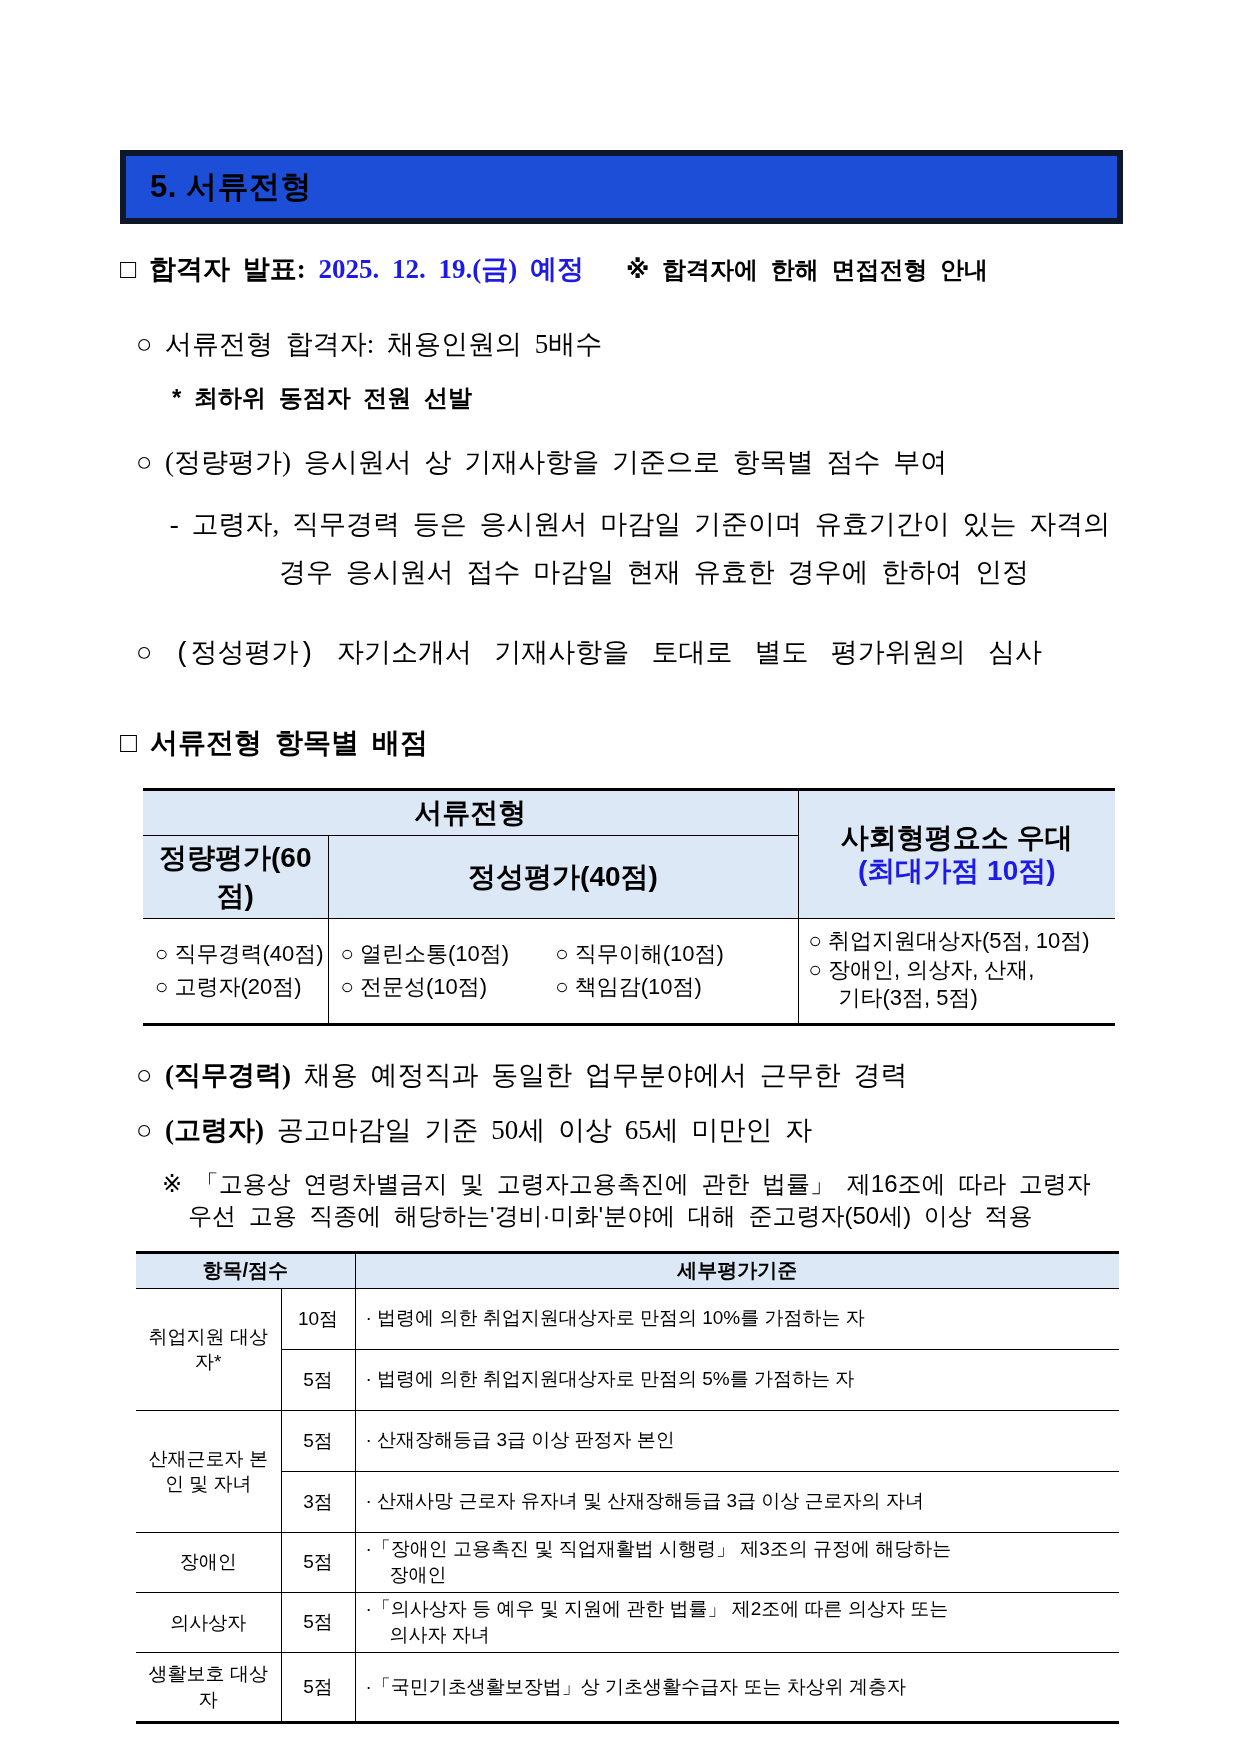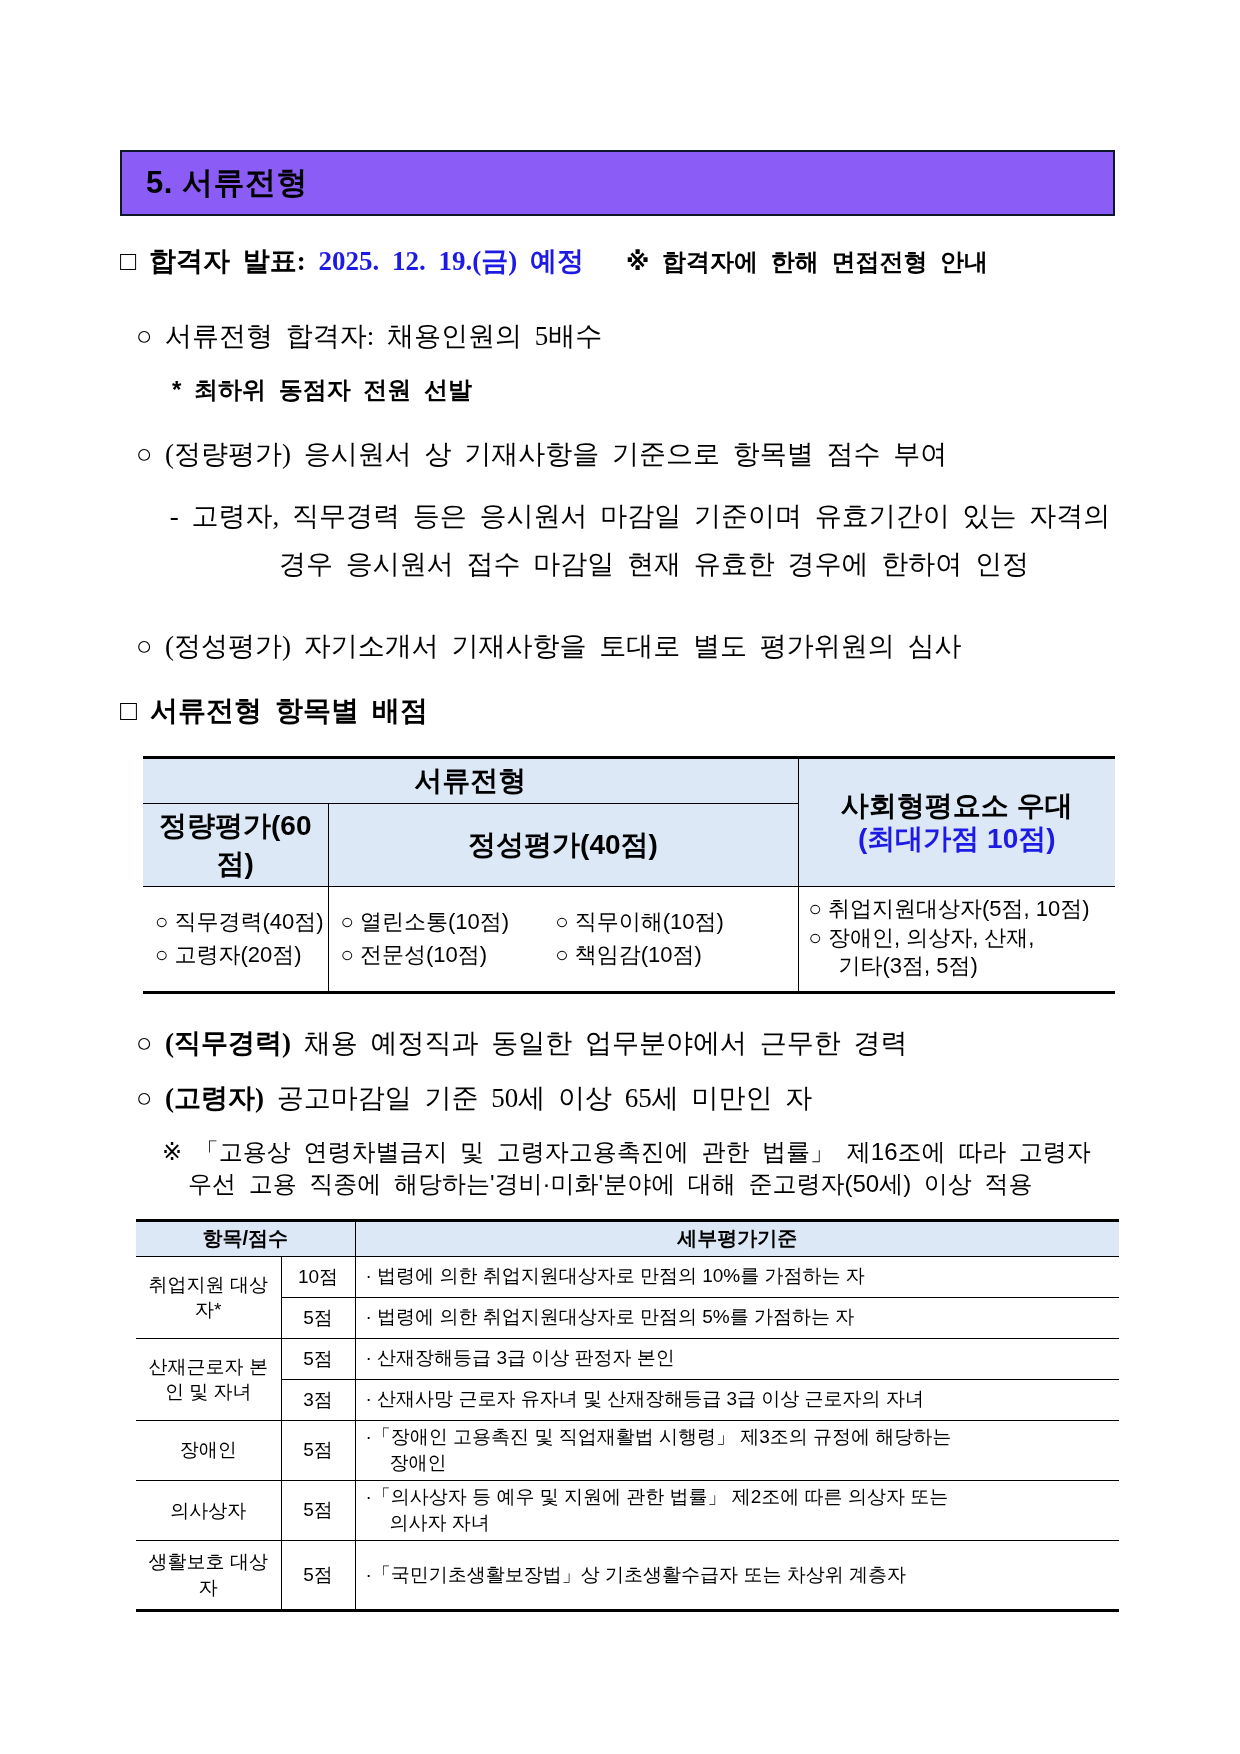--- a/index.html
+++ b/index.html
@@ -5,21 +5,21 @@
   html,body{margin:0;padding:0;background:#ffffff;}
   .page{
     width:1240px;height:1754px;background:#ffffff;color:#000;
     font-family:"Liberation Serif","DejaVu Serif",serif;
     position:relative;overflow:hidden;
   }
   .content{padding:150px 118px 0 120px;}
 
   
   .title-bar{
-    width:967px;height:62px;background:#8b5cf6;border:2px solid #0f172a;
+    width:967px;height:62px;background:#1d4ed8;border:6px solid #0f172a;
     display:flex;align-items:center;padding-left:24px;
     font-family:"Liberation Sans","DejaVu Sans",sans-serif;
     font-size:31px;font-weight:bold;letter-spacing:0.5px;
     margin-bottom:28px;
   }
 
   
   .p-serif{font-size:27px;line-height:1.3;word-spacing:6px;white-space:nowrap;}
   .p-bold{font-weight:bold;}
   .blue{color:#1d1ae6;}
@@ -57,21 +57,21 @@
   .t1 .c1{padding-left:12px;}
   .t1 .c2 .grid{display:grid;grid-template-columns:47% 53%;padding-left:12px;}
   .t1 .c3{padding-left:10px;}
   .t1 .c3 .indent{padding-left:30px;}
 
   
   .t2{width:983px;margin-left:16px;}
   .t2 th{font-size:20px;padding:2px 4px;height:30px;}
   .t2 td{font-size:19px;background:#fff;vertical-align:middle;}
   .t2 .item{ text-align:center;line-height:1.35;padding:3px 4px;}
-  .t2 .score{text-align:center;padding:4px 2px;}
+  .t2 .score{text-align:center;padding:14px 2px;}
   .t2 .crit{padding:3px 6px 3px 10px;line-height:1.4;}
   .t2 .crit div{white-space:nowrap;}
   .t2 .crit div:empty{display:none;}
   .t2 .crit .l2{padding-left:24px;}
   .t2 td.single{height:32px;}
 </style>
 </head>
 <body>
 
 <div class="page">
@@ -85,21 +85,21 @@
       <span>□ 합격자 발표: </span><span class="blue">2025. 12. 19.(금) 예정</span><span class="p-note note-bold intro-note">※ 합격자에 한해 면접전형 안내</span>
     </div>
 
     <div class="p-serif ml1 mb-sm">○ 서류전형 합격자: 채용인원의 5배수</div>
     <div class="p-note note-bold ml3 mb-md">* 최하위 동점자 전원 선발</div>
     <div class="p-serif ml1 mb-sm">○ (정량평가) 응시원서 상 기재사항을 기준으로 항목별 점수 부여</div>
     <div class="ml2 mb-lg">
       <div class="p-serif" style="line-height:1.8;">- 고령자, 직무경력 등은 응시원서 마감일 기준이며 유효기간이 있는 자격의</div>
       <div class="p-serif sub-line2" style="line-height:1.8;">경우 응시원서 접수 마감일 현재 유효한 경우에 한하여 인정</div>
     </div>
-    <div class="p-serif ml1" style="margin-bottom:28px;">○ (정성평가) 자기소개서 기재사항을 토대로 별도 평가위원의 심사</div>
+    <div class="p-serif ml1" style="margin-bottom:52px;font-family:Liberation Mono, monospace;">○ (정성평가) 자기소개서 기재사항을 토대로 별도 평가위원의 심사</div>
 
     <div class="heading">□ 서류전형 항목별 배점</div>
 
     <table class="t1">
       <colgroup>
           <col style="width:185px">
           <col style="width:470px">
           <col style="width:317px">
         </colgroup>
       <tbody>

